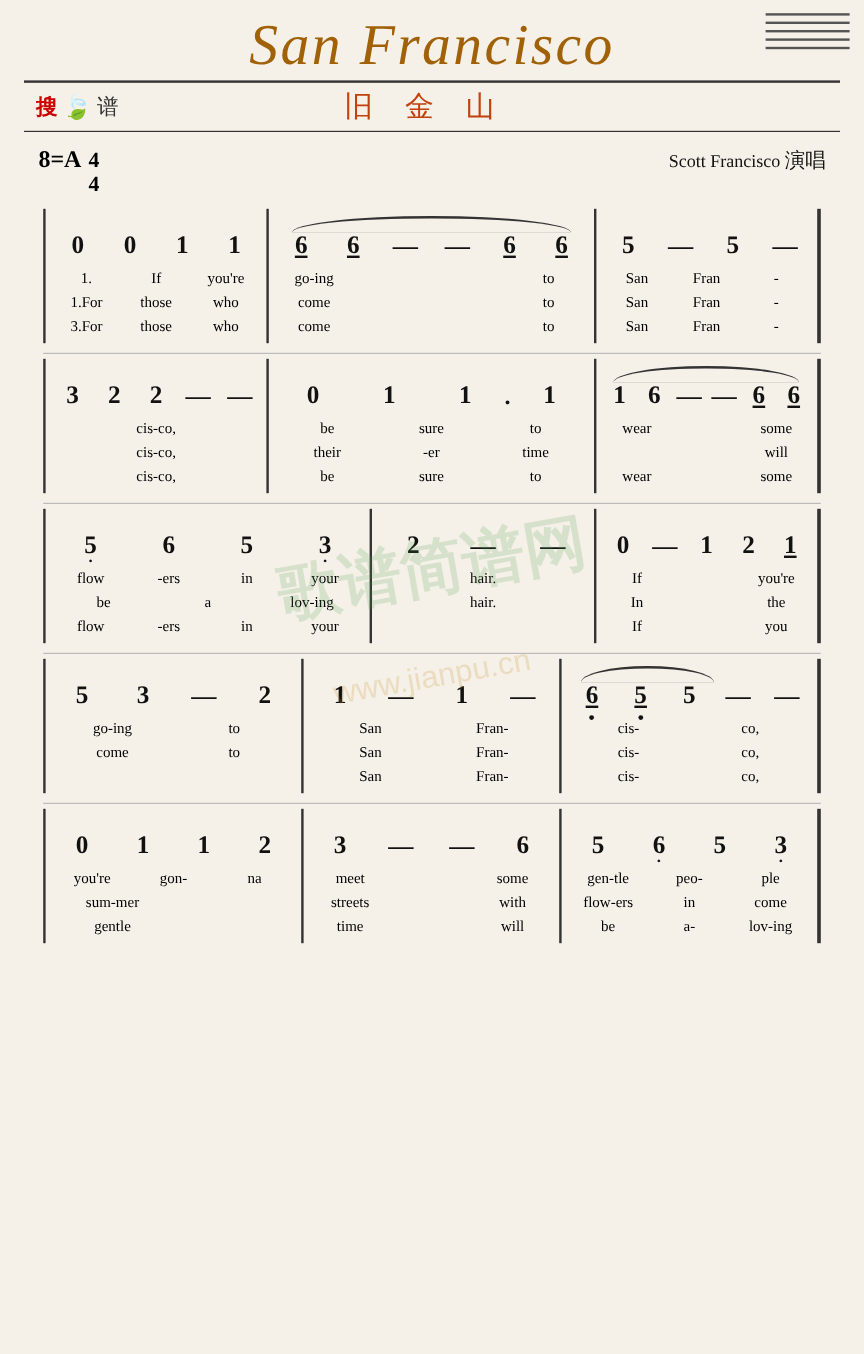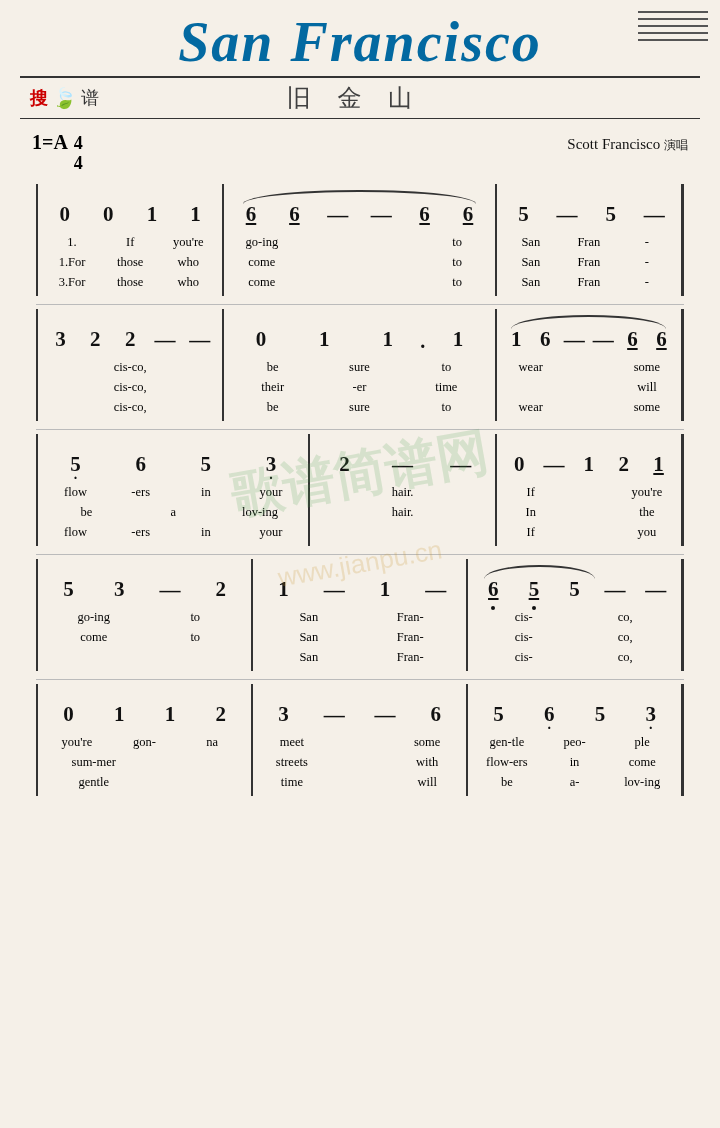--- a/index.html
+++ b/index.html
@@ -20,24 +20,24 @@
       position: relative;
     }
 
     
     .title-section {
       text-align: center;
       margin-bottom: 2px;
     }
     .song-title {
       font-family: 'Georgia', serif;
-      font-size: 56px;
+      font-size: 48px;
       font-style: italic;
-      font-weight: bold;
-      color: #0369a1;
+      font-weight: normal;
+      color: #a16207;
       letter-spacing: 2px;
     }
     .subtitle-row {
       display: flex;
       justify-content: space-between;
       align-items: center;
       padding: 4px 10px;
       border-top: 2px solid #333;
       border-bottom: 1px solid #333;
       margin-bottom: 6px;
@@ -58,21 +58,21 @@
       font-size: 20px;
     }
     .logo-score {
       color: #333;
       font-size: 18px;
       font-family: sans-serif;
     }
     .chinese-title {
       font-size: 24px;
       letter-spacing: 10px;
-      color: #404040;
+      color: #c2410c;
       font-family: sans-serif;
     }
 
     
     .watermark {
       position: absolute;
       top: 50%;
       left: 50%;
       transform: translate(-50%, -50%) rotate(-10deg);
       font-size: 48px;
@@ -218,21 +218,21 @@
       font-size: 18px;
       font-weight: bold;
       line-height: 1.1;
     }
     .composer-right {
       margin-left: auto;
       font-size: 15px;
       color: #111;
     }
     .singer-char {
-      font-size: 12px;
+      font-size: 17px;
       font-family: sans-serif;
     }
   </style>
 </head>
 <body>
 
 <div class="page">
 
   <div class="top-right-lines">
     <div class="staff-line" style="width:70px; height:2px; background:#555; margin:5px 0;"></div>
@@ -253,21 +253,21 @@
     <div class="logo-area">
       <span class="logo-search">搜</span>
       <span class="logo-leaf">🍃</span>
       <span class="logo-score">谱</span>
     </div>
     <div class="chinese-title">旧 金 山</div>
     <div style="width:80px;"></div>
   </div>
 
   <div class="key-time-row">
-    <span class="key-label">1=A</span>
+    <span class="key-label">8=A</span>
     <div class="time-fraction">
       <span>4</span>
       <span>4</span>
     </div>
     <div class="composer-right">
       <span>Scott Francisco</span>
       <span class="singer-char">演唱</span>
     </div>
   </div>
 

